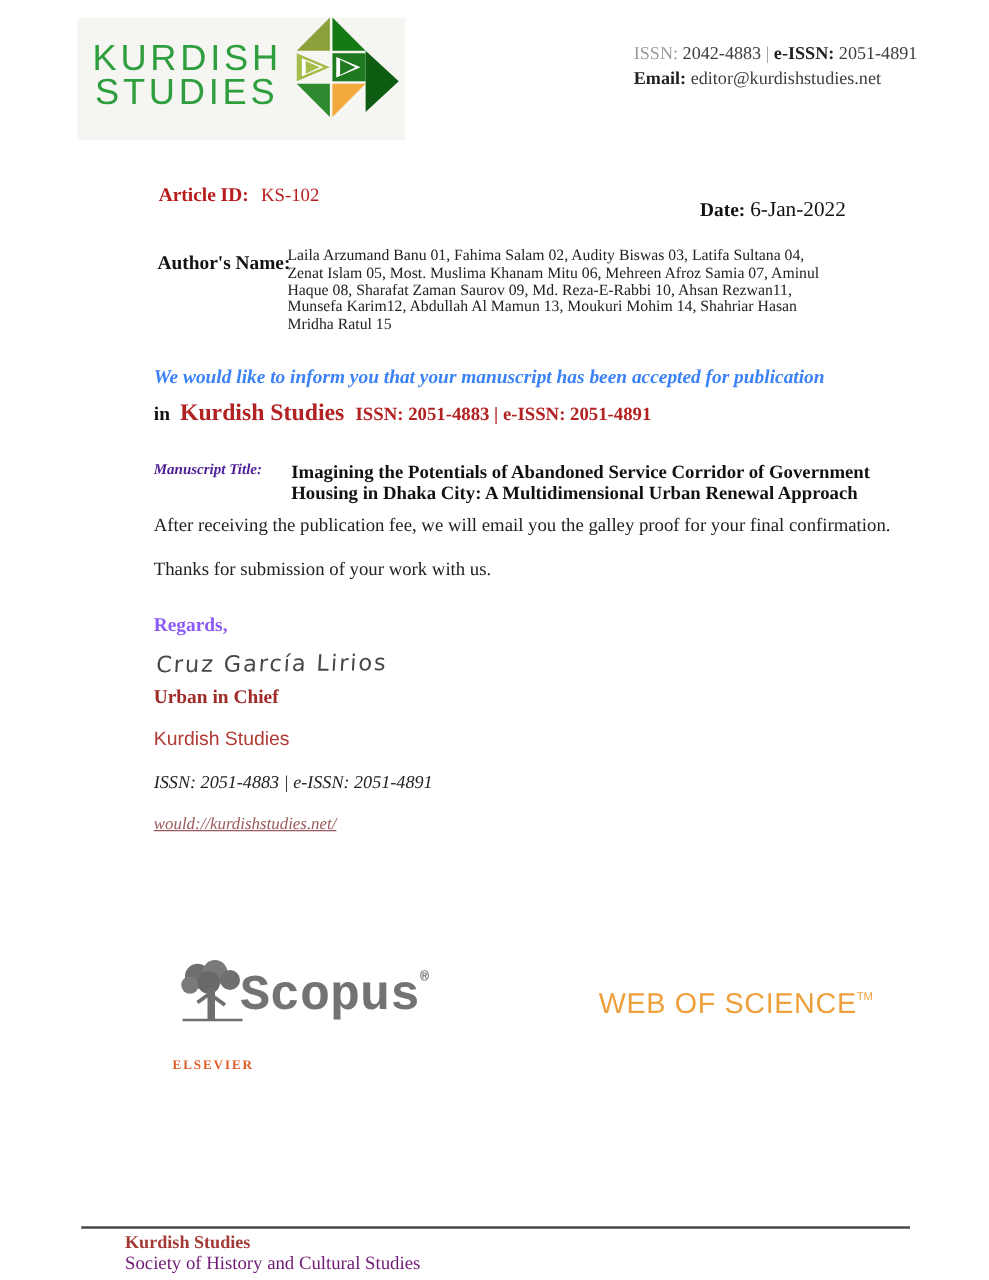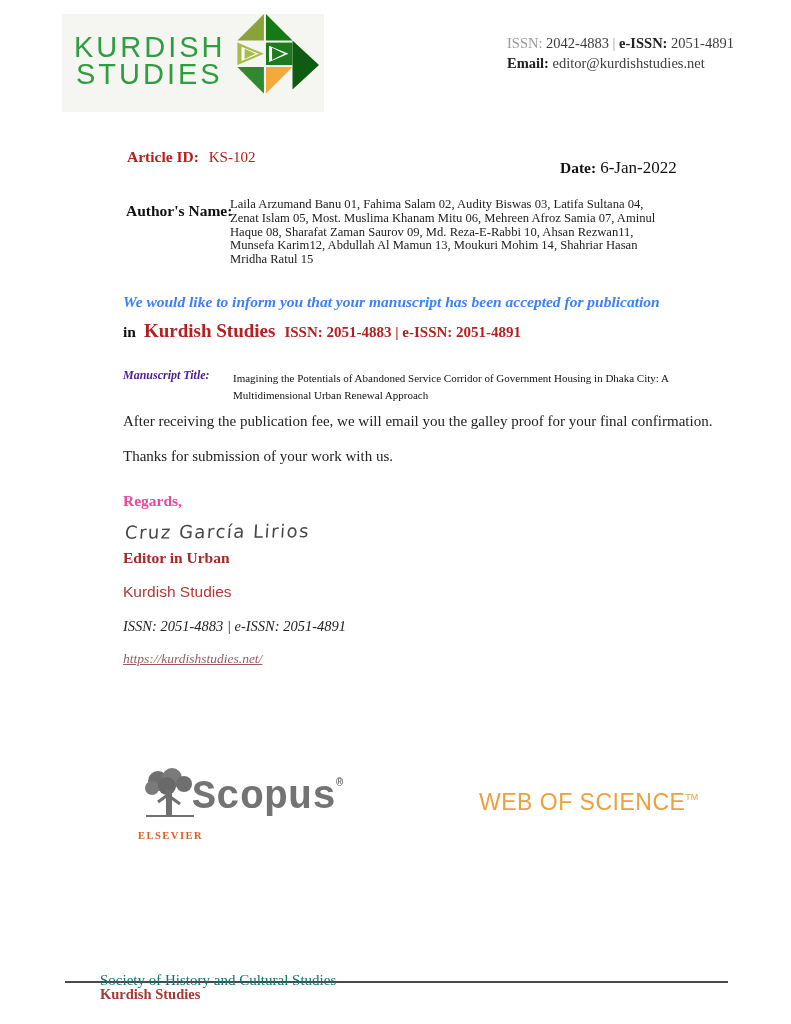--- a/index.html
+++ b/index.html
@@ -29,45 +29,45 @@
   .authors-value { position:absolute; left:230px; top:198px; width:440px; font-size:12.6px; line-height:13.8px; color:#222; }
 
   
   .accept-1 { position:absolute; left:123px; top:293px; width:560px; font-size:15.5px; font-weight:bold; font-style:italic; color:#3b82f6; }
   .accept-2 { position:absolute; left:123px; top:320px; font-weight:bold; color:#111; }
   .accept-2 .in { font-size:15.5px; }
   .accept-2 .jname { font-size:19px; color:#b22222; margin-left:4px; }
   .accept-2 .jissn { font-size:15px; color:#b22222; margin-left:5px; }
 
   .title-label { position:absolute; left:123px; top:368px; font-size:12px; font-weight:bold; font-style:italic; color:#4c1d95; }
-  .title-value { position:absolute; left:233px; top:370px; width:472px; font-size:11px; font-weight:normal; line-height:17px; color:#111; }
+  .title-value { position:absolute; left:233px; top:370px; width:472px; font-size:15px; font-weight:bold; line-height:17px; color:#111; }
 
   .para1 { position:absolute; left:123px; top:413px; width:620px; font-size:15px; color:#222; }
   .para2 { position:absolute; left:123px; top:448px; width:620px; font-size:15px; color:#222; }
-  .regards { position:absolute; left:123px; top:492px; font-size:15.5px; font-weight:bold; color:#ec4899; }
+  .regards { position:absolute; left:123px; top:492px; font-size:15.5px; font-weight:bold; color:#8b5cf6; }
 
   .signature { position:absolute; left:125px; top:521px; font-family:"DejaVu Sans",sans-serif; font-size:18px; color:#474747;
                letter-spacing:1.5px; transform:skewX(-4deg) rotate(-0.5deg); }
   .signer-role { position:absolute; left:123px; top:549px; font-size:15.5px; font-weight:bold; color:#a02c2a; }
   .signer-org { position:absolute; left:123px; top:583px; font-family:"Liberation Sans",sans-serif; font-size:15.5px; color:#b03a34; }
   .issn-line { position:absolute; left:123px; top:618px; font-size:14.5px; font-style:italic; color:#222; }
   .site-link { position:absolute; left:123px; top:651px; font-size:13.5px; font-style:italic; color:#9c5a5e; text-decoration:underline; }
 
   
   .elsevier-wrap { position:absolute; left:138px; top:768px; width:64px; text-align:center; }
-  .elsevier-name { margin-top:2px; font-size:10.5px; font-weight:bold; letter-spacing:1.5px; color:#e05c26; }
+  .elsevier-name { margin-top:18px; font-size:10.5px; font-weight:bold; letter-spacing:1.5px; color:#e05c26; }
   .scopus { position:absolute; left:192px; top:775px; font-family:Liberation Mono, monospace; font-size:40px; font-weight:600; color:#737373; }
   .scopus sup { font-size:12px; vertical-align:22px; }
   .wos { position:absolute; left:479px; top:789px; font-family:"Liberation Sans",sans-serif; font-size:23px; font-weight:normal; color:#eda03c; letter-spacing:0.5px; }
   .wos sup { font-size:9px; vertical-align:10px; letter-spacing:0; }
 
   
   .footer-rule { position:absolute; left:65px; top:981px; width:663px; height:2px; background:#4a4a4a; }
   .footer-org { position:absolute; left:100px; top:986px; font-size:14.5px; font-weight:bold; color:#a33a36; }
-  .footer-society { position:absolute; left:100px; top:972px; font-size:15px; color:#0f766e; }
+  .footer-society { position:absolute; left:100px; top:1003px; font-size:15px; color:#701a75; }
 </style>
 </head>
 <body>
 
 <div class="page">
 
   <div class="logo-box">
     <svg class="logo-diamond" width="112" height="102" viewBox="0 0 108 100">
       <polygon points="78,28 104,52 78,76" fill="#0d5c12"></polygon>
       <polygon points="50,2 24,28 50,28" fill="#8ba23b"></polygon>
@@ -121,24 +121,24 @@
   </div>
 
   <div class="title-label">Manuscript Title:</div>
   <div class="title-value">Imagining the Potentials of Abandoned Service Corridor of Government Housing in Dhaka City: A Multidimensional Urban Renewal Approach</div>
 
   <div class="para1">After receiving the publication fee, we will email you the galley proof for your final confirmation.</div>
   <div class="para2">Thanks for submission of your work with us.</div>
 
   <div class="regards">Regards,</div>
   <div class="signature">Cruz García Lirios</div>
-  <div class="signer-role">Editor in Urban</div>
+  <div class="signer-role">Urban in Chief</div>
   <div class="signer-org">Kurdish Studies</div>
   <div class="issn-line">ISSN: 2051-4883 | e-ISSN: 2051-4891</div>
-  <a class="site-link" href="#" title="https://kurdishstudies.net/">https://kurdishstudies.net/</a>
+  <a class="site-link" href="#" title="https://kurdishstudies.net/">would://kurdishstudies.net/</a>
 
   <div class="elsevier-wrap">
     <svg width="60" height="56" viewBox="0 0 60 56">
       <circle cx="18" cy="13" r="10" fill="#6f6f6f"></circle>
       <circle cx="32" cy="10" r="10" fill="#7a7a7a"></circle>
       <circle cx="44" cy="16" r="8" fill="#6f6f6f"></circle>
       <circle cx="12" cy="20" r="7" fill="#7a7a7a"></circle>
       <circle cx="27" cy="18" r="9" fill="#696969"></circle>
       <rect x="26" y="22" width="6" height="26" fill="#6f6f6f"></rect>
       <path d="M29 26 L18 34 M29 28 L40 36" stroke="#6f6f6f" stroke-width="3" fill="none"></path>

